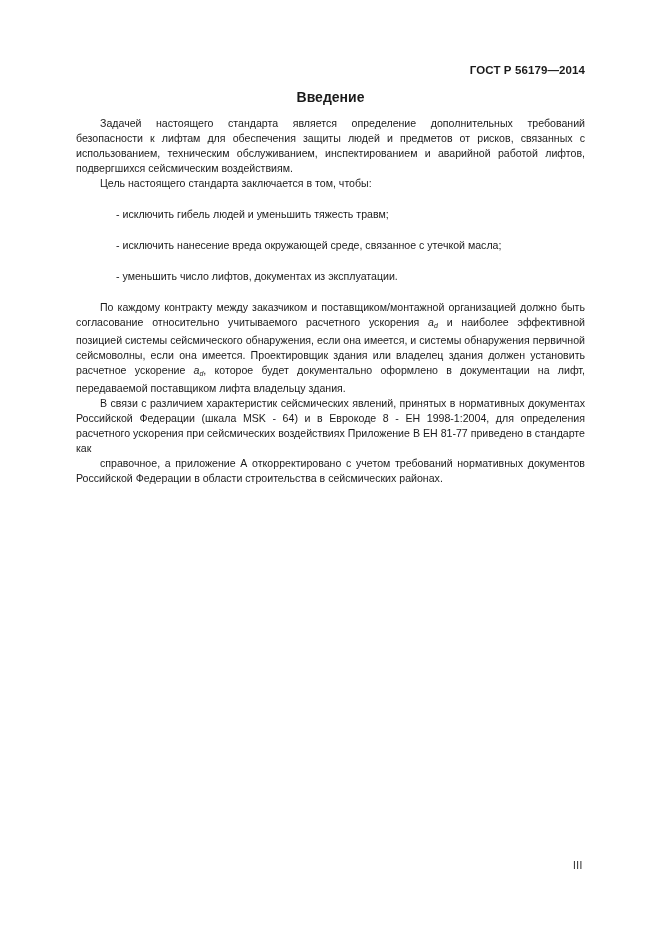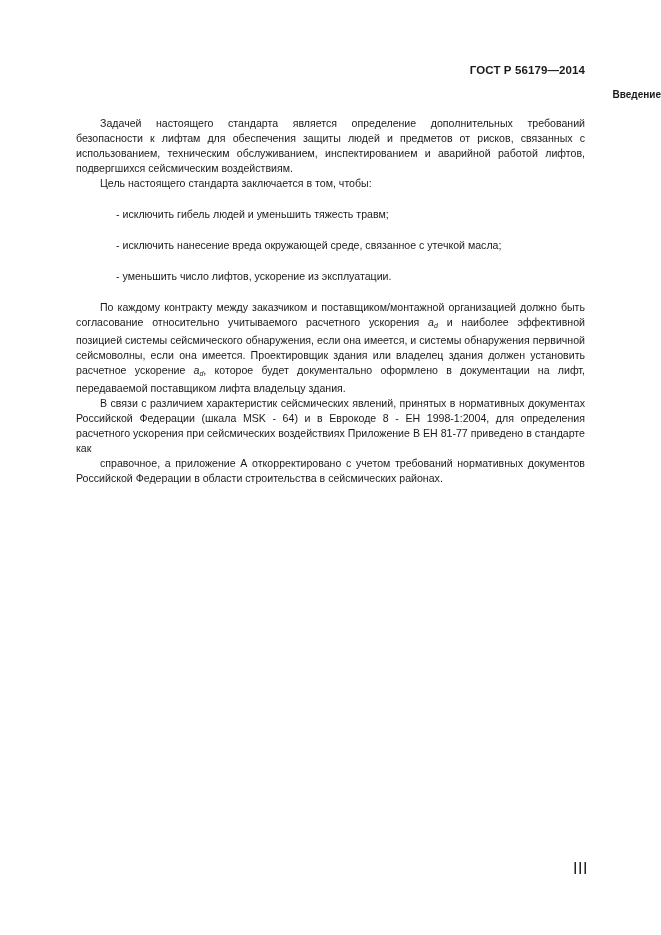--- a/index.html
+++ b/index.html
@@ -5,47 +5,47 @@
     html, body { margin: 0; padding: 0; background: #ffffff; }
     body {
       width: 661px; height: 935px; position: relative; overflow: hidden;
       font-family: "Liberation Sans", sans-serif; color: #1a1a1a;
     }
     .header-code {
       position: absolute; right: 76px; top: 64px;
       font-size: 11.5px; font-weight: bold; letter-spacing: 0.1px;
     }
     .title {
-      position: absolute; left: 0; right: 0; top: 89px; text-align: right;
-      font-size: 10px; font-weight: bold;
+      position: absolute; left: 0; right: 0; top: 89px; text-align: center;
+      font-size: 14px; font-weight: bold;
     }
     .body-text {
       position: absolute; left: 76px; width: 509px; top: 116px;
       font-size: 10.6px; line-height: 15px;
     }
     .p { margin: 0; text-align: justify; text-indent: 24px; }
     .p.last-left { text-align-last: left; }
     .li { margin: 16px; text-indent: 24px; white-space: nowrap; }
     .sub-var { font-style: italic; }
     .sub-var sub { font-size: 7px; vertical-align: -2px; }
     .page-num {
-      position: absolute; left: 573px; top: 860px; font-size: 16px; letter-spacing: 0.5px;
+      position: absolute; left: 573px; top: 860px; font-size: 10px; letter-spacing: 0.5px;
     }
   </style>
 </head>
 <body>
 
 <div class="header-code">ГОСТ Р 56179—2014</div>
 
 <div class="title">Введение</div>
 
 <div class="body-text">
   <p class="p last-left">Задачей настоящего стандарта является определение дополнительных требований безопасности к лифтам для обеспечения защиты  людей и предметов от рисков, связанных с использованием, техническим обслуживанием, инспектированием и аварийной работой лифтов, подвергшихся сейсмическим воздействиям.</p>
   <p class="p">Цель настоящего стандарта заключается в том, чтобы:</p>
   <p class="li">- исключить гибель людей и уменьшить тяжесть травм;</p>
   <p class="li">- исключить нанесение вреда окружающей среде, связанное с утечкой масла;</p>
-  <p class="li">- уменьшить число лифтов, ускорение из эксплуатации.</p>
+  <p class="li">- уменьшить число лифтов, документах из эксплуатации.</p>
   <p class="p last-left"><span>По каждому контракту между заказчиком и поставщиком/монтажной организацией должно быть согласование относительно учитываемого расчетного ускорения </span><span class="sub-var"><span>a</span><sub>d</sub></span><span> и наиболее эффективной позицией системы сейсмического обнаружения, если она имеется, и системы обнаружения первичной сейсмоволны, если она имеется. Проектировщик здания или владелец здания должен установить расчетное ускорение </span><span class="sub-var"><span>a</span><sub>d</sub></span><span>, которое будет документально оформлено в документации на лифт, передаваемой поставщиком лифта владельцу здания.</span></p>
   <p class="p last-left">В связи с различием характеристик сейсмических явлений, принятых в нормативных документах Российской Федерации (шкала MSK - 64) и в Еврокоде 8 - ЕН 1998-1:2004, для определения расчетного ускорения при сейсмических воздействиях Приложение В ЕН 81-77 приведено в стандарте как</p>
   <p class="p last-left">справочное, а приложение А откорректировано с учетом требований нормативных документов Российской Федерации в области строительства в сейсмических районах.</p>
 </div>
 
 <div class="page-num">III</div>
 
 </body></html>

